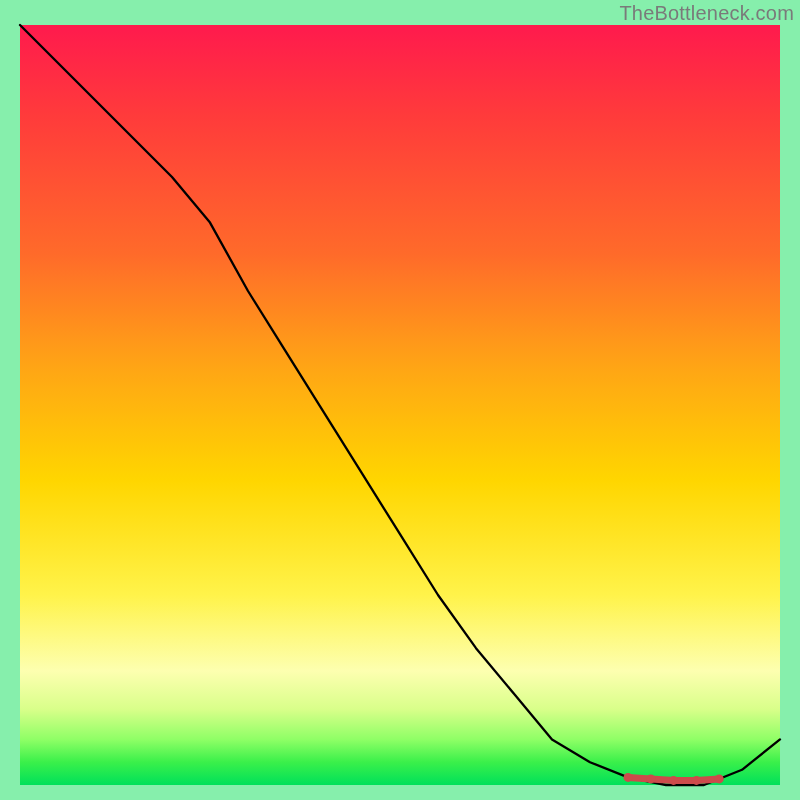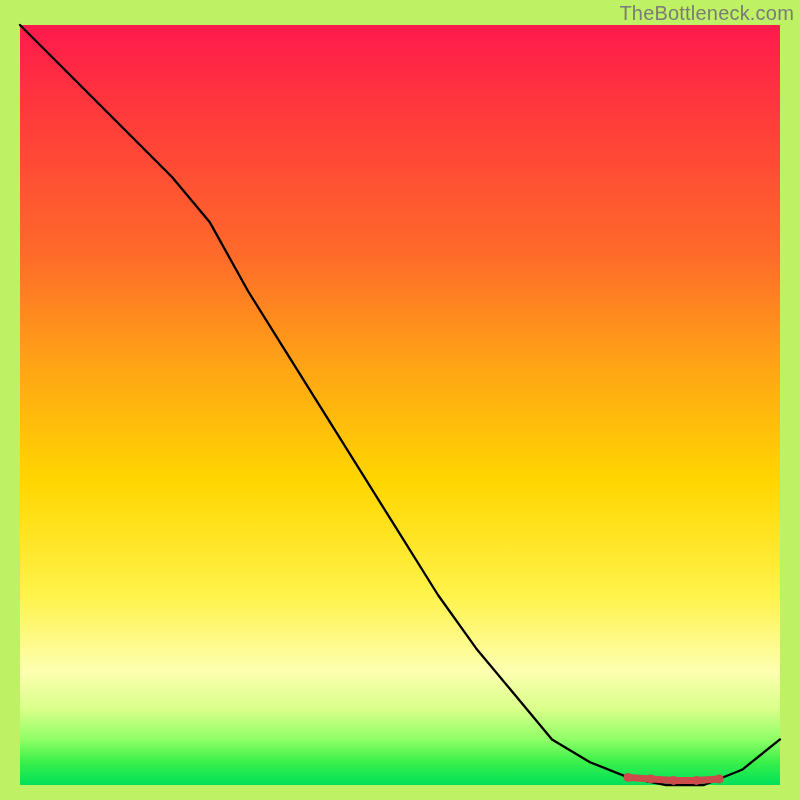--- a/index.html
+++ b/index.html
@@ -8,21 +8,21 @@
     width: 800px;
     height: 800px;
     background: #000;
     overflow: hidden;
     font-family: Arial, Helvetica, sans-serif;
   }
   .stage {
     position: relative;
     width: 800px;
     height: 800px;
-    background: #bef264;
+    background: #86efac;
   }
   .plot-area {
     position: absolute;
     left: 20px;
     top: 25px;
     width: 760px;
     height: 760px;
   }
   .gradient-fill {
     position: absolute;

